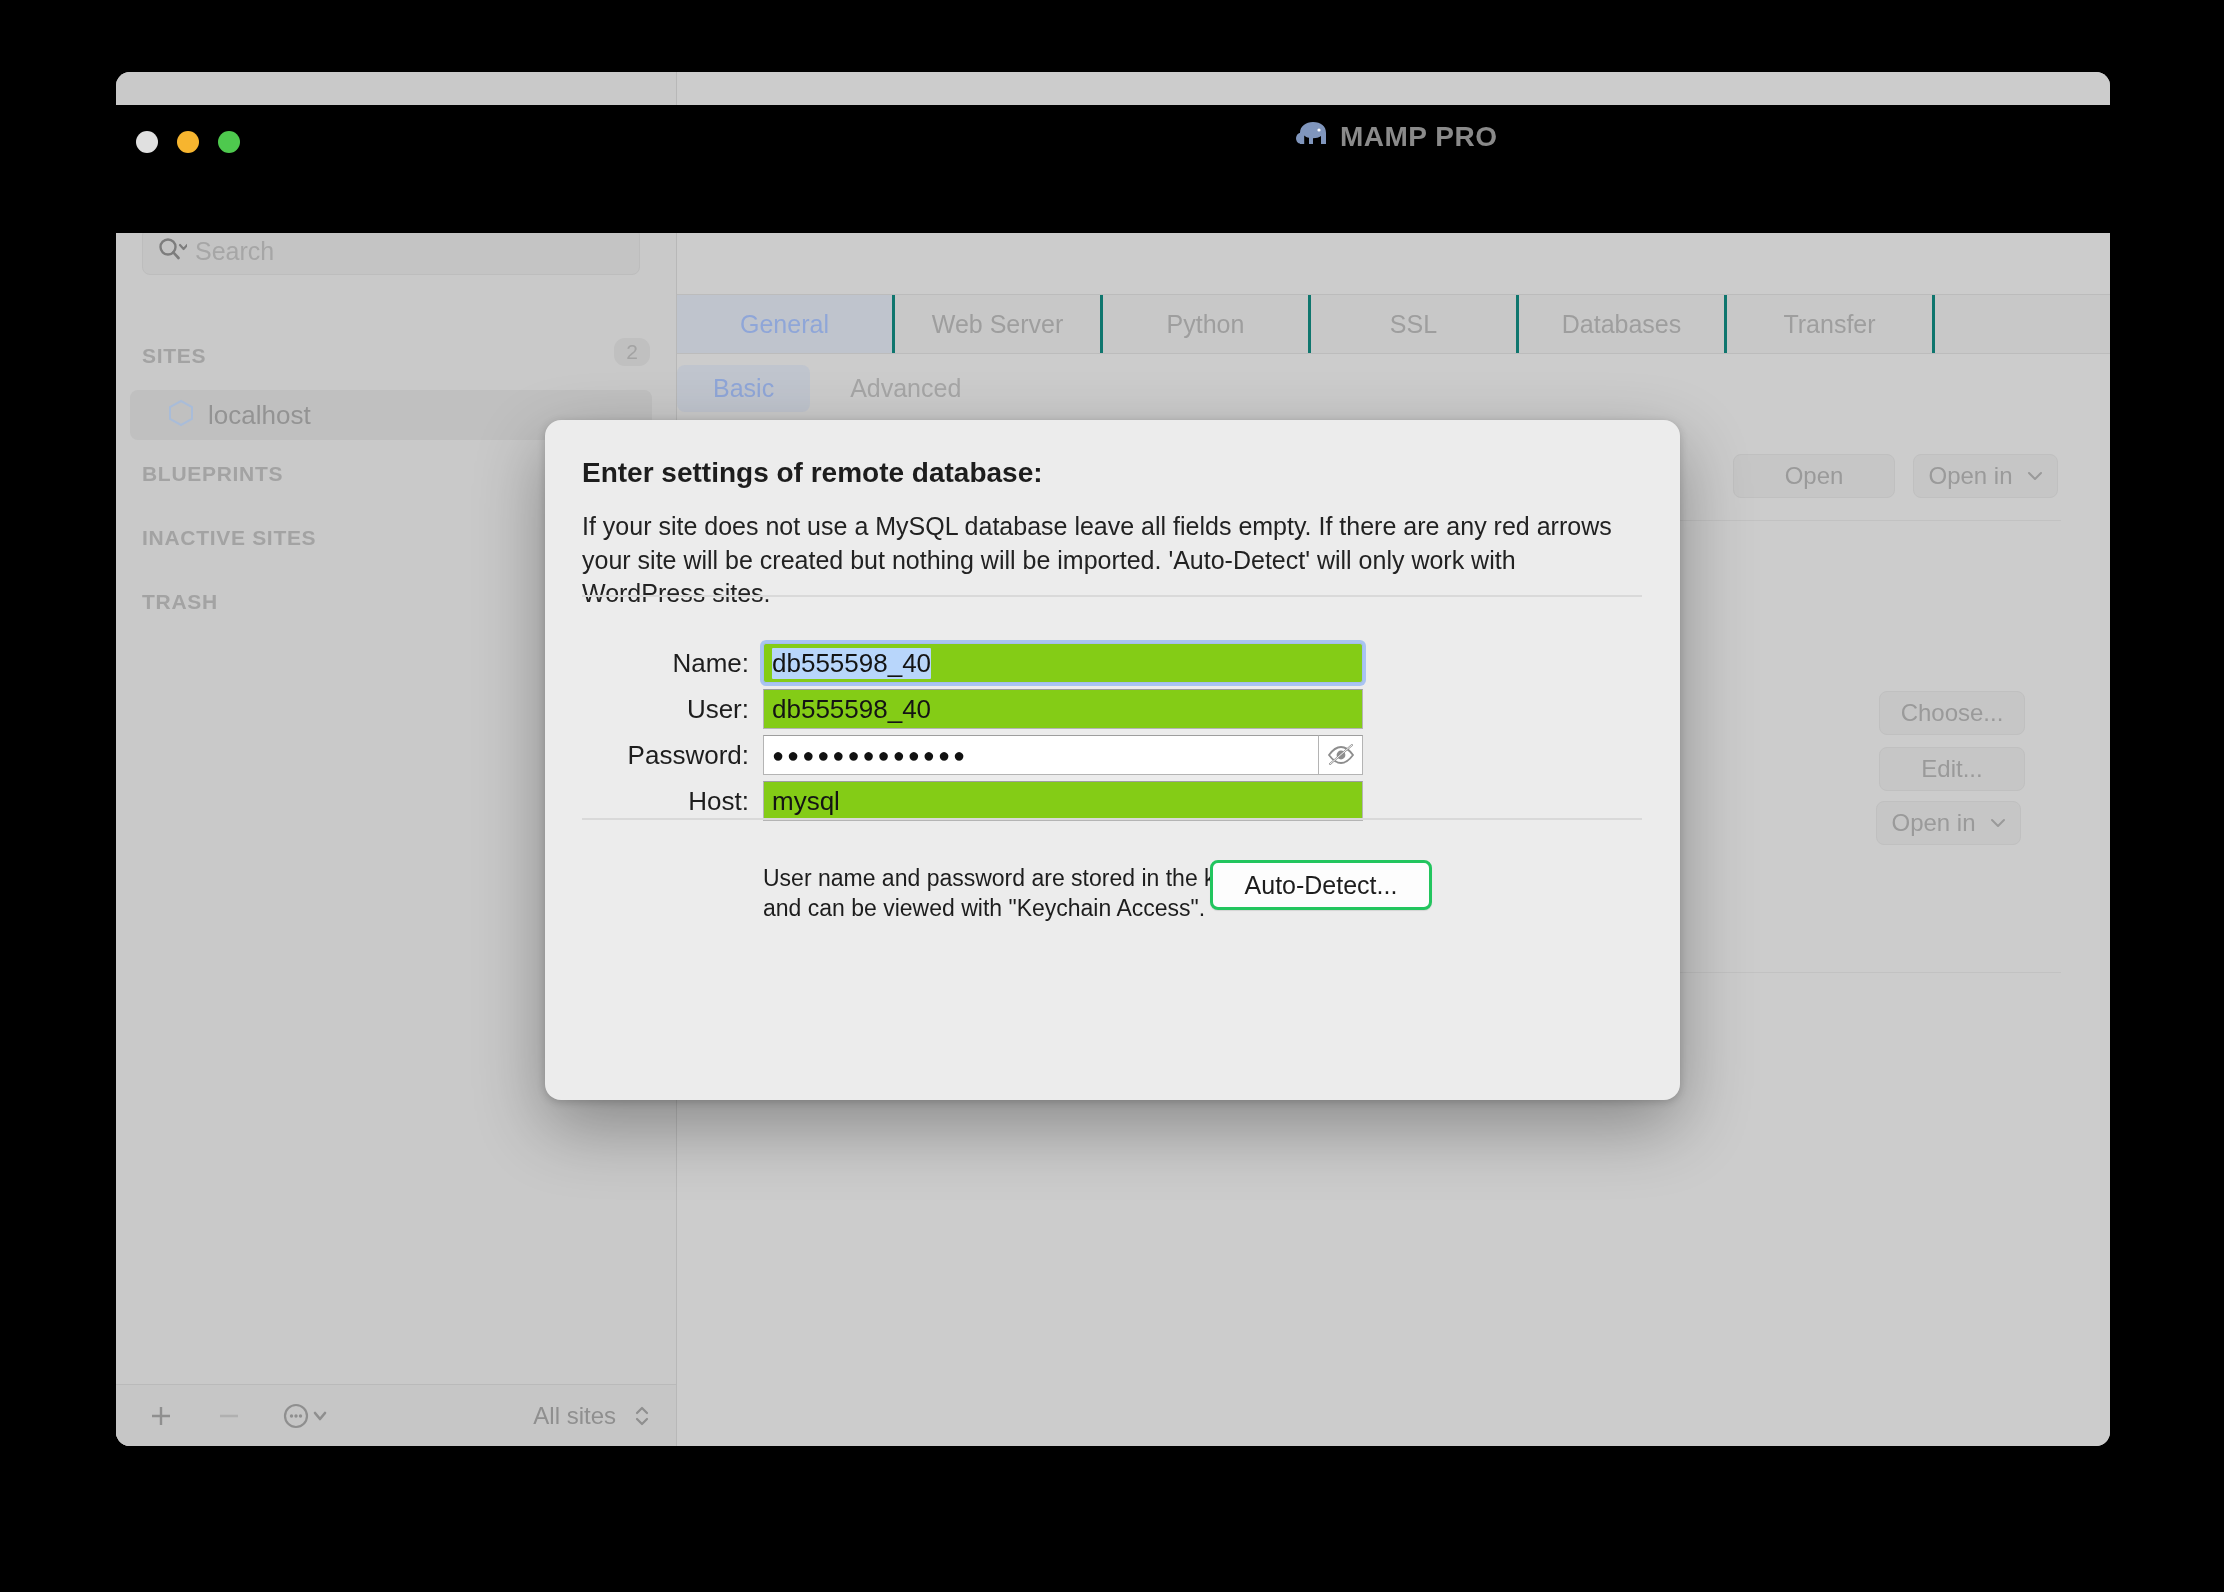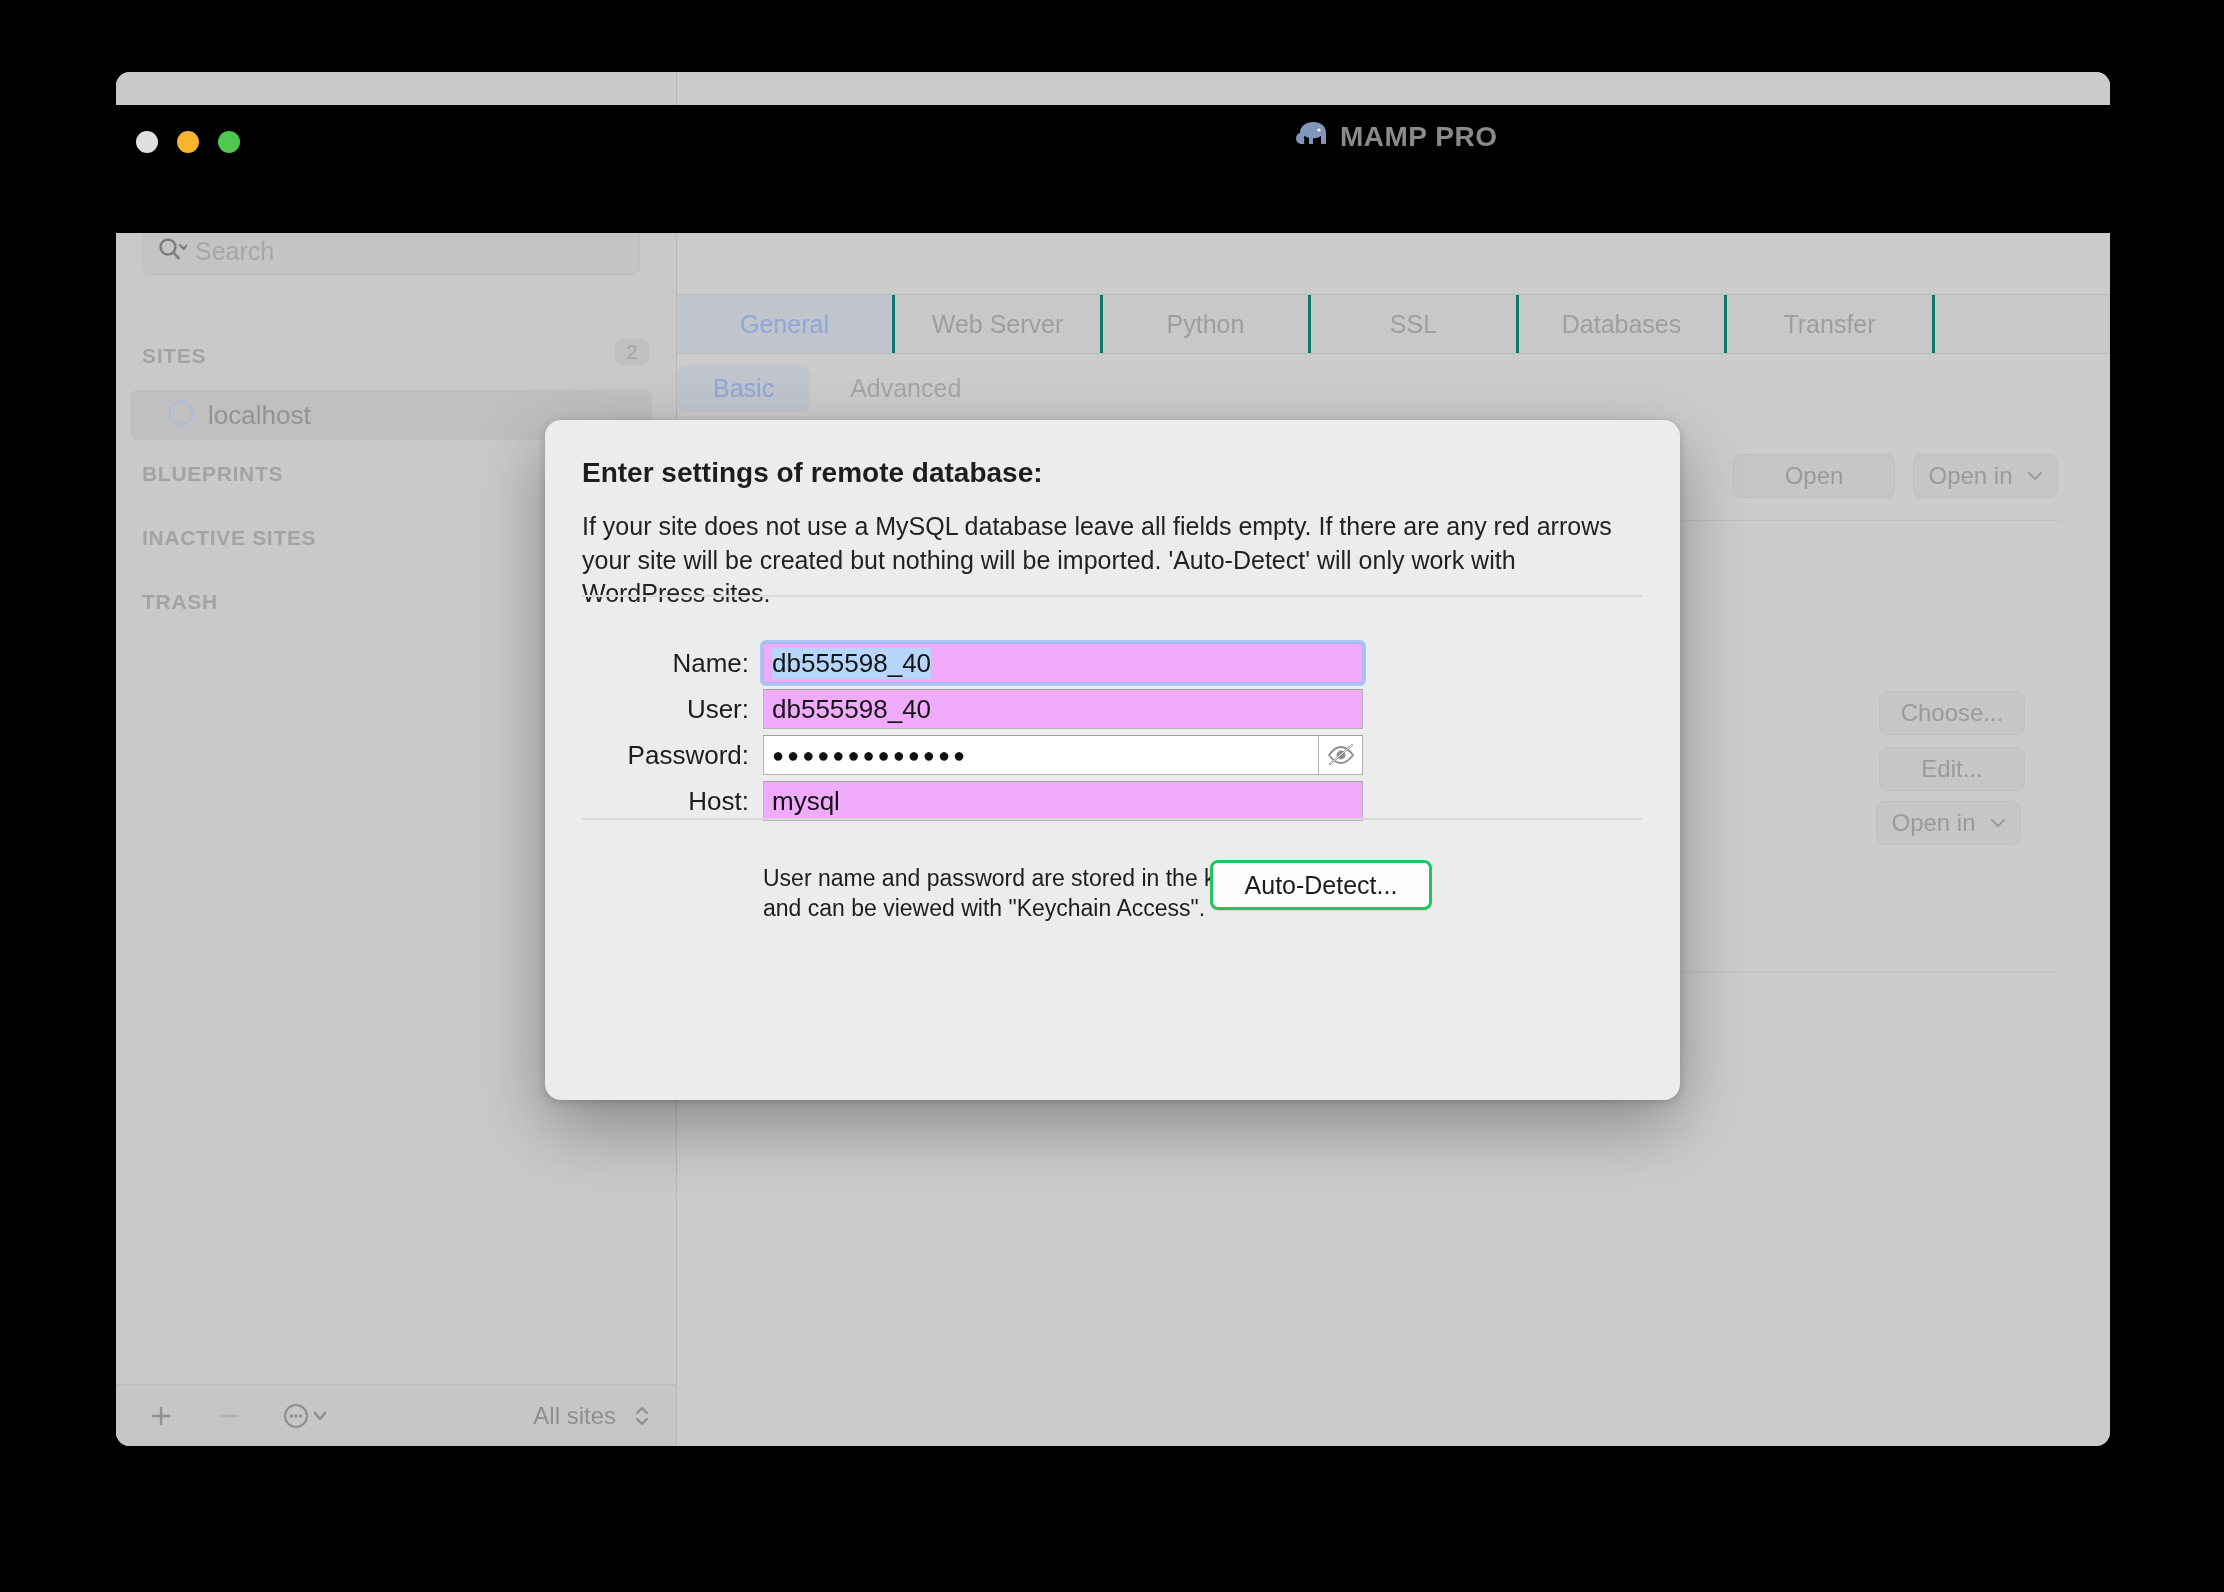--- a/index.html
+++ b/index.html
@@ -349,21 +349,21 @@
     width: 204px;
     text-align: right;
     font-size: 26px;
     color: #1d1d1d;
     padding-right: 0;
   }
   .field-input {
     margin-left: 14px;
     width: 600px;
     height: 40px;
-    background: #f0abfc;
+    background: #84cc16;
     border: 1px solid #b4b4b4;
     border-top-color: #9e9e9e;
     box-sizing: border-box;
     display: flex;
     align-items: center;
     padding: 0 8px;
     font-size: 26px;
     color: #141414;
   }
   .field-input.focused {

